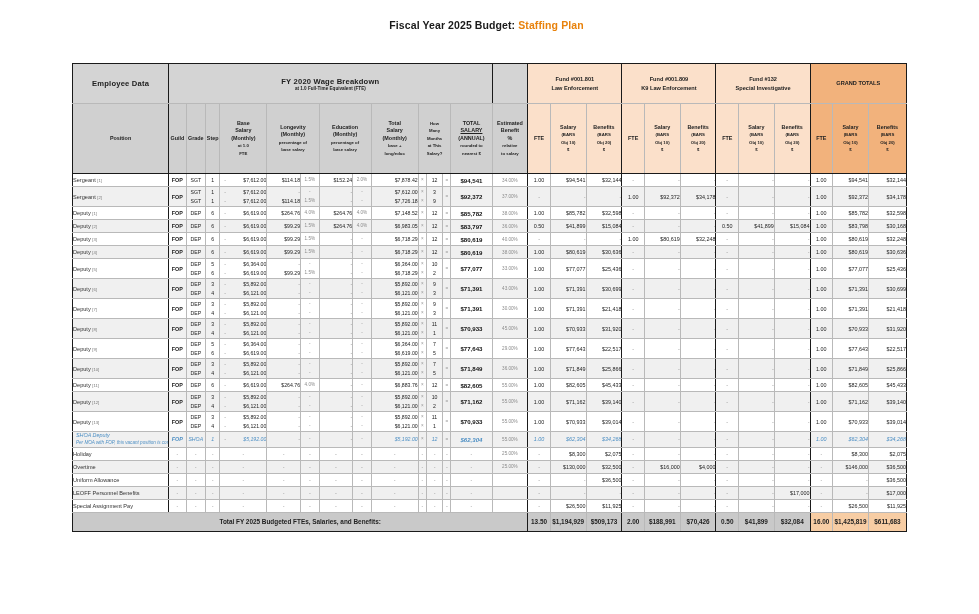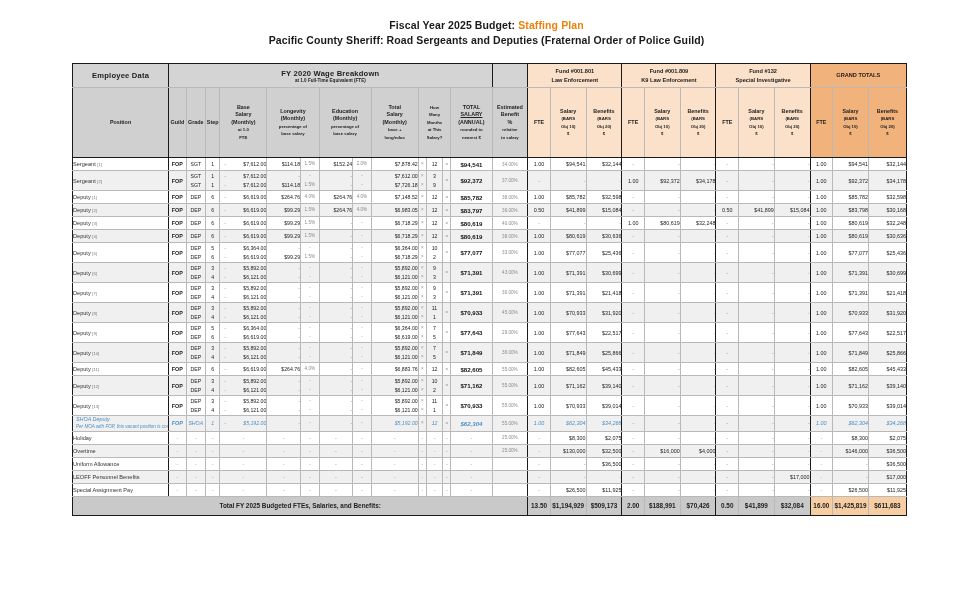--- a/index.html
+++ b/index.html
@@ -96,21 +96,20 @@
   .dash { color: #9a9a9a; }
   .stack { display:block; line-height: 8.2px; }
 </style>
 </head>
 <body>
 
 <div id="page">
 
   <div class="title-block">
     <div class="title-line1"><span>Fiscal Year 2025 Budget: </span><span class="title-accent">Staffing Plan</span></div>
-    <div class="title-line2">Pacific County Sheriff: Road Sergeants and Deputies (Fraternal Order of Police Guild)</div>
   </div>
 
   <div class="table-wrap">
     <table class="sheet">
       <colgroup>
         <col style="width:94px">
         <col style="width:17px">
           <col style="width:19px">
           <col style="width:14px">
         <col style="width:46px">
@@ -131,21 +130,21 @@
           <col style="width:35px">
           <col style="width:35px">
         <col style="width:22px">
           <col style="width:35px">
           <col style="width:35px">
         <col style="width:22px">
           <col style="width:35px">
           <col style="width:37px">
       </colgroup>
       <thead>
-        <tr style="height:24px">
+        <tr style="height:40px">
           <td class="hdr-grey bl-heavy bt-heavy br-heavy">
             <span class="band-title">Employee Data</span>
           </td>
           <td class="hdr-grey bt-heavy br-heavy" colspan="13">
             <div class="band-title">FY 2020 Wage Breakdown</div>
             <div class="band-sub">at 1.0 Full-Time Equivalent (FTE)</div>
           </td>
           <td class="hdr-grey bt-heavy br-heavy"></td>
           <td class="hdr-peach bt-heavy br-heavy" colspan="3">
             <div class="fund-name">Fund #001.801</div>

